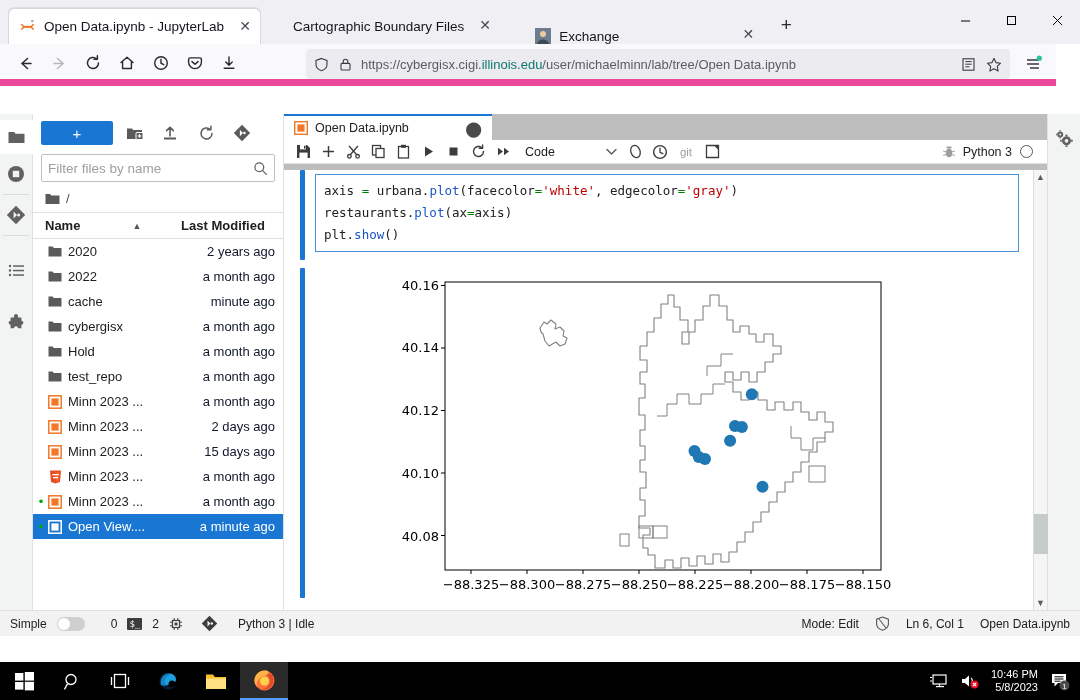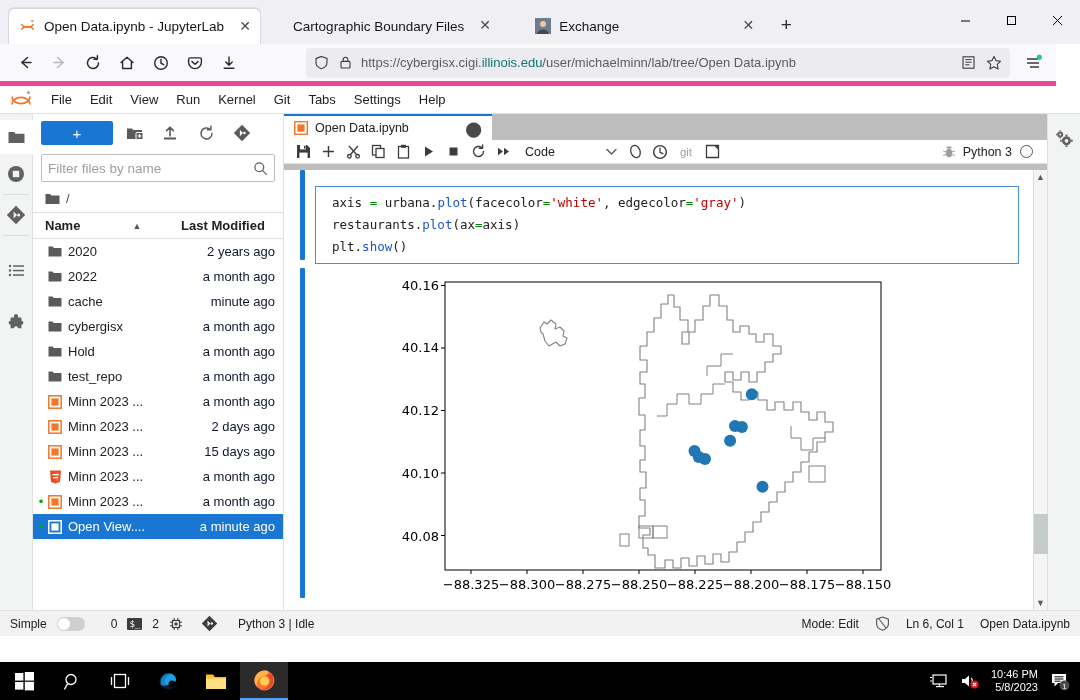--- a/index.html
+++ b/index.html
@@ -25,22 +25,22 @@
   .ff-tab .favicon { width:17px; height:17px; margin-right:8px; flex:none; display:flex; align-items:center; justify-content:center;}
   .ff-tab .label { white-space:nowrap; overflow:hidden; text-overflow:ellipsis; }
   .ff-tab .tabclose { margin-left:12px; width:18px; height:18px; line-height:16px; text-align:center; font-size:14px; color:#4a4a55; flex:none;}
   .ff-newtab { width:30px; height:30px; margin-left:6px; margin-bottom:4px; font-size:19px; color:#2b2a33;
      display:flex;align-items:center;justify-content:center;}
   .wincontrols { position:absolute; right:0; top:0; height:44px; display:flex; }
   .wincontrols div { width:46px; height:40px; display:flex; align-items:center; justify-content:center; font-size:11px; color:#16161a;}
 
   .ff-navbar {
     position:absolute; top:44px; left:0; width:1056px; height:42px;
-    background:#f9f9fb; display:flex; align-items:center; padding:0 8px;
-    border-bottom:5px solid #ec4899;
+    background:#f9f9fb; display:flex; align-items:flex-end; padding:0 8px;
+    border-bottom:7px solid #ec4899;
   }
   .navbtn { width:34px; height:32px; display:flex; align-items:center; justify-content:center; color:#2b2a33; }
   .navbtn.dim { color:#b6b6bd; }
   .urlbar {
     flex:1; height:30px; background:#ececf0; border-radius:4px; margin:0 8px;
     display:flex; align-items:center; padding:0 8px; font-size:13px; color:#5b5b66;
   }
   .urlbar .u-strong { color:#0f766e; }
   .urlbar .urlicons { margin-left:auto; display:flex; gap:10px; color:#3a3a44; }
   .hamburger { width:30px; height:30px; display:flex; align-items:center; justify-content:center; position:relative;}
@@ -117,23 +117,23 @@
   .tb-select .chev { margin-left:auto; color:#555; font-size:10px;}
   .tb-spacer { flex:1; }
   .tb-kernel { display:flex; align-items:center; gap:8px; font-size:12.5px; color:#212121;}
   .tb-kernel .circ { width:13px; height:13px; border:1.5px solid #555; border-radius:50%; }
 
   .nb-content { position:absolute; top:56px; left:0; right:14px; bottom:0; background:#fff; overflow:hidden;}
   .cell { display:flex; padding-left:4px; }
   .cell .bluebar { width:5px; background:#1976d2; border-radius:1px; flex:none; margin-left:12px;}
   .cell .cell-inner { flex:1; padding-left:62px; padding-right:14px; }
   .input-area {
-    border:1px solid #4a90d9; background:#fff; padding:5px 16px;
+    border:1px solid #4a90d9; background:#fff; padding:5px 8px;
     font-family:"DejaVu Sans Mono", monospace; font-size:12.5px; line-height:22px; color:#212121;
-    margin-top:16px; margin-left:-52px;
+    margin-top:4px; margin-left:-52px;
   }
   .k-kw { color:#008000; }
   .k-fn { color:#1a56c4; }
   .k-str { color:#bb0000; }
 
   .output-area { margin-left:10px; margin-top:8px; }
   .nb-scroll {
     position:absolute; right:0; top:56px; width:14px; bottom:0; background:#f5f5f5;
     border-left:1px solid #dcdcdc; display:flex; flex-direction:column; align-items:center;
   }
@@ -188,21 +188,21 @@
         </span>
         <span class="label">Open Data.ipynb - JupyterLab</span>
         <span class="tabclose">✕</span>
       </div>
 
       <div class="ff-tab" style="margin-left:20px;">
         <span class="label">Cartographic Boundary Files</span>
         <span class="tabclose">✕</span>
       </div>
 
-      <div class="ff-tab" style="margin-left:22px; min-width:210px;">
+      <div class="ff-tab" style="margin-left:22px; min-width:210px;align-items:flex-end;">
         <span class="favicon">
           <svg width="16" height="16" viewBox="0 0 16 16">
             <rect width="16" height="16" fill="#6b7d8e"></rect>
             <circle cx="8" cy="6" r="3" fill="#f0c9a0"></circle>
             <path d="M2 16 C3 10 13 10 14 16 Z" fill="#3c4a56"></path>
           </svg>
         </span>
         <span class="label">Exchange</span>
         <span class="tabclose" style="margin-left:120px;">✕</span>
       </div>
@@ -310,38 +310,20 @@
           <line x1="3" y1="5" x2="15" y2="5" stroke="#2b2a33" stroke-width="1.4"></line>
           <line x1="3" y1="9" x2="15" y2="9" stroke="#2b2a33" stroke-width="1.4"></line>
           <line x1="6" y1="13" x2="15" y2="13" stroke="#2b2a33" stroke-width="1.4"></line>
           <circle cx="15.3" cy="3.2" r="2.6" fill="#2ac3a2"></circle>
         </svg>
     </div>
   </div>
 
   <div class="jl">
 
-    <div class="jl-menubar">
-      <div class="jl-logo">
-        <svg width="24" height="20" viewBox="0 0 24 20">
-          <path d="M3 6.6 A9 7 0 0 0 21 6.6" fill="none" stroke="#f37726" stroke-width="1.8"></path>
-          <path d="M3 14.4 A9 7 0 0 1 21 14.4" fill="none" stroke="#f37726" stroke-width="1.8"></path>
-          <circle cx="19.5" cy="2.4" r="1.5" fill="#9e9e9e"></circle>
-        </svg>
-      </div>
-      <div class="jl-menu-item">File</div>
-      <div class="jl-menu-item">Edit</div>
-      <div class="jl-menu-item">View</div>
-      <div class="jl-menu-item">Run</div>
-      <div class="jl-menu-item">Kernel</div>
-      <div class="jl-menu-item">Git</div>
-      <div class="jl-menu-item">Tabs</div>
-      <div class="jl-menu-item">Settings</div>
-      <div class="jl-menu-item">Help</div>
-    </div>
 
     <div class="jl-body">
 
       <div class="jl-rail">
         <div class="rail-item active" style="background:#fff;height:34px;">
           <svg width="19" height="19" viewBox="0 0 19 19">
               <path d="M1.5 4 L7.2 4 L8.6 5.8 L17.5 5.8 L17.5 15 L1.5 15 Z" fill="#616161"></path>
             </svg>
         </div>
         <div class="rail-item">

